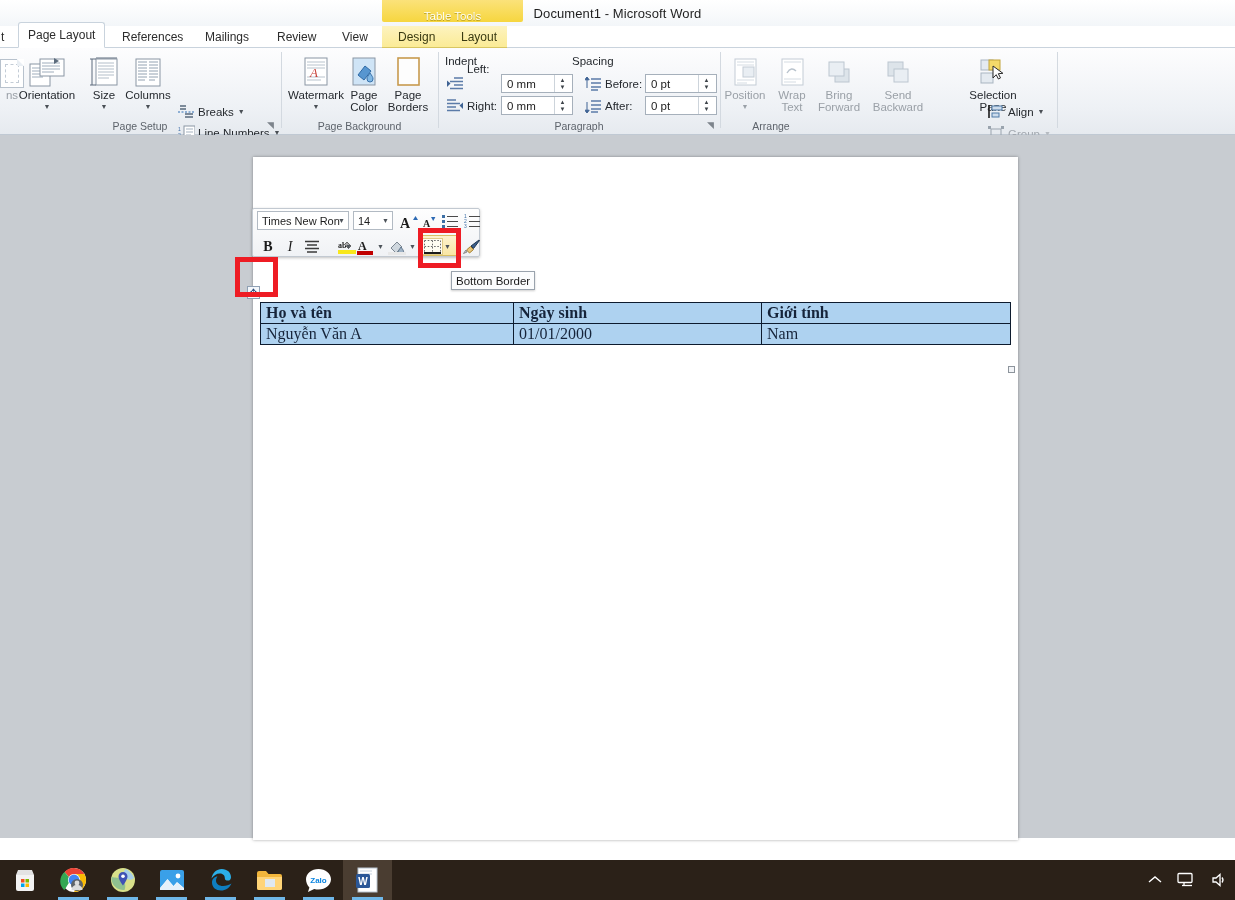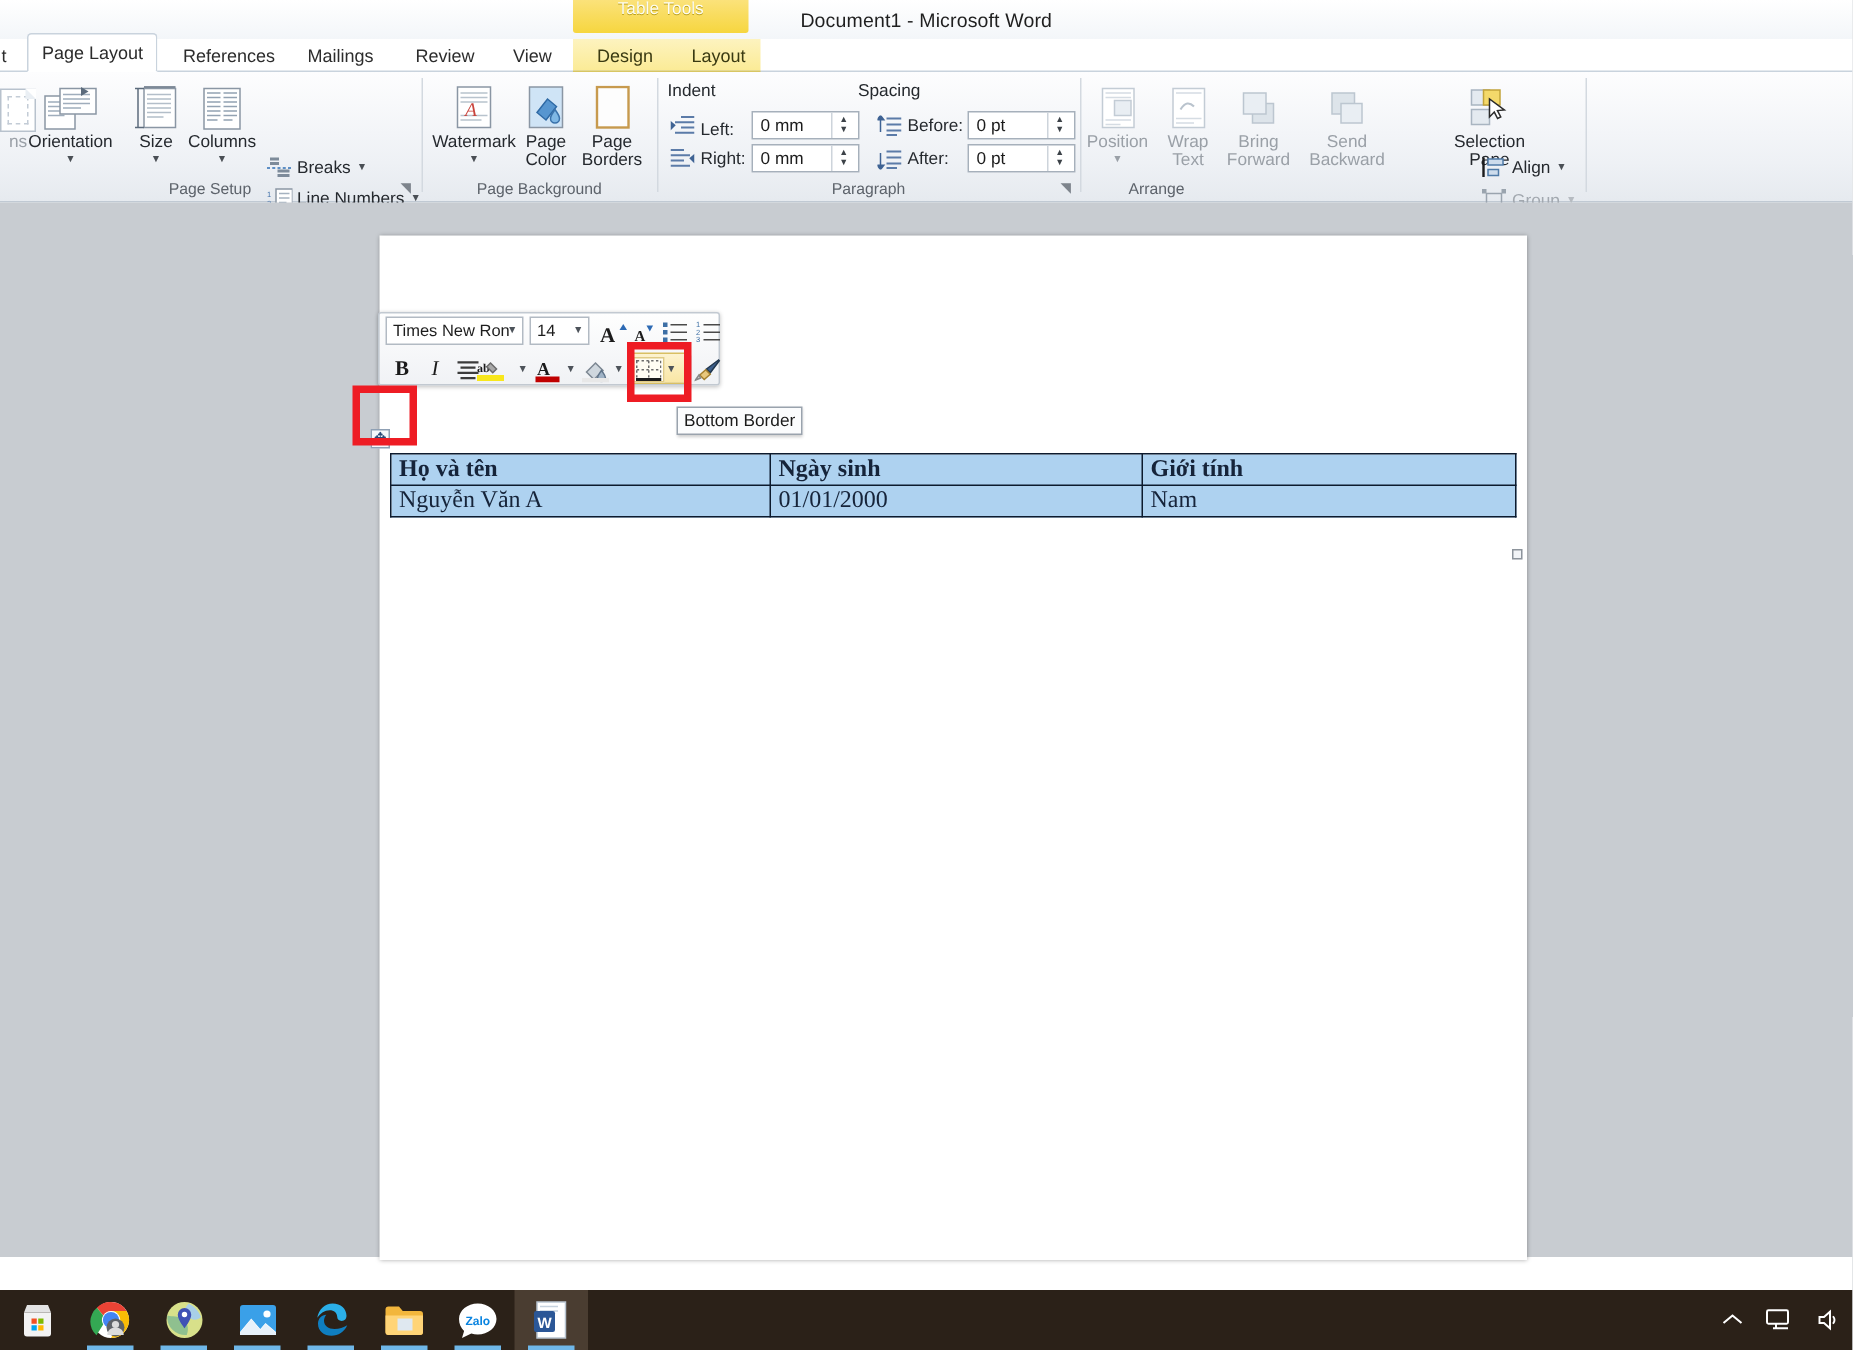--- a/index.html
+++ b/index.html
@@ -13,23 +13,23 @@
   .app { position:relative; width:1235px; height:900px; }
 
   
   .titlebar{
     position:absolute; left:0; top:0; width:1235px; height:26px;
     background:linear-gradient(#ffffff,#f3f6f9);
     display:flex; align-items:center; justify-content:center;
   }
   .title-text{ font-size:13px; color:#1f1f1f; letter-spacing:.1px; }
   .tabletools-tab{
-    position:absolute; left:382px; top:0; width:117px; height:22px;
+    position:absolute; left:382px; top:0; width:141px; height:22px;
     background:linear-gradient(#fbe27a,#f6d63f);
-    display:flex; align-items:flex-start; justify-content:center;
+    display:flex; align-items:flex-end; justify-content:center;
     border-radius:0 0 2px 2px;
   }
   .tabletools-tab span{ font-size:11.5px; color:#fdfdf4; text-shadow:0 1px 0 #b99f1d; }
 
   
   .tabstrip{
     position:absolute; left:0; top:26px; width:1235px; height:22px;
     background:#ffffff;
     border-bottom:1px solid #c9d3dd;
   }
@@ -376,21 +376,21 @@
     <div class="group" style="left:439px;width:280px;">
       <div class="sec-head" style="left:6px;top:7px;">Indent</div>
       <div class="sec-head" style="left:133px;top:7px;">Spacing</div>
 
       <span class="ic" style="position:absolute;left:8px;top:29px;">
         <svg width="16" height="14" viewBox="0 0 16 14">
           <path d="M7 1h9M3 4.5h13M7 8h9M3 11.5h13" stroke="#5b7ba8" stroke-width="1.4"></path>
           <path d="M0 3.5l3.5 3L0 10z" fill="#3f6394"></path>
         </svg>
       </span>
-      <div class="field-label" style="left:28px;top:33px;">Left:</div>
+      <div class="field-label" style="left:28px;top:15px;">Left:</div>
       <div class="spin" style="left:62px;top:26px;">
         <input readonly="" value="0 mm" style="">
         <span class="arrows">
             <i>▲</i>
             <i>▼</i>
           </span>
       </div>
 
       <span class="ic" style="position:absolute;left:8px;top:51px;">
         <svg width="16" height="14" viewBox="0 0 16 14">
@@ -627,21 +627,21 @@
 
     <div class="mini-item mini-b" style="left:6px;width:18px;top:27px;">B</div>
     <div class="mini-item mini-i" style="left:28px;width:18px;top:27px;">I</div>
     <div class="mini-item" style="left:50px;width:18px;top:27px;">
       <svg width="16" height="14" viewBox="0 0 16 14">
         <g stroke="#3b3b3b" stroke-width="1.5">
             <path d="M1 1.5h14M3 5h10M1 8.5h14M3 12h10"></path>
           </g>
       </svg>
     </div>
-    <div class="mini-item" style="left:64px;width:19px;top:27px;text-decoration:underline;">
+    <div class="mini-item" style="left:84px;width:19px;top:27px;text-decoration:underline;">
       <svg width="18" height="16" viewBox="0 0 18 16">
         <text x="0" y="9" font-size="8" font-family="Liberation Serif" font-weight="bold" fill="#1b1b1b">ab</text>
         <path d="M9 3l4 4-2.5 2.5-4-4z" fill="#a9a9a9" stroke="#6b6b6b"></path>
         <rect x="0" y="11" width="18" height="4" fill="#f8e71c"></rect>
       </svg>
     </div>
     <span class="cb-arw" style="position:absolute;left:92px;top:34px;font-size:7px;color:#4d535a;">▼</span>
     <div class="mini-item" style="left:102px;width:19px;top:27px;">
       <svg width="18" height="16" viewBox="0 0 18 16">
         <text x="2" y="11" font-size="12" font-family="Liberation Serif" font-weight="bold" fill="#1b1b1b">A</text>

